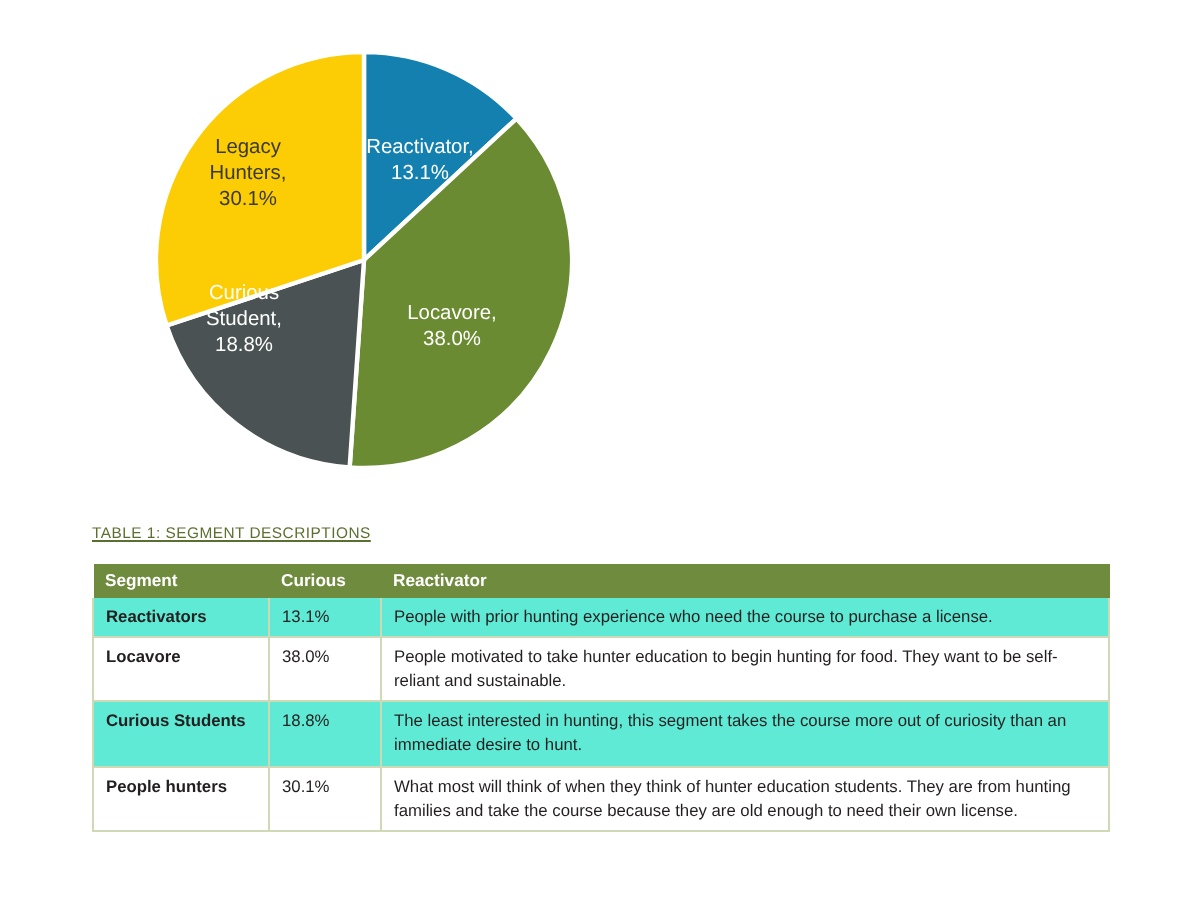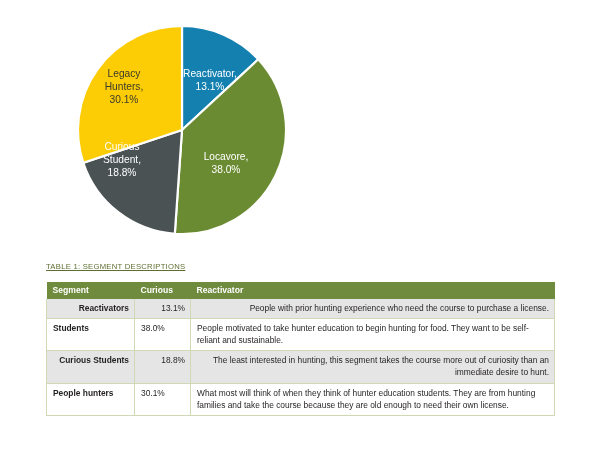--- a/index.html
+++ b/index.html
@@ -85,22 +85,21 @@
     line-height: 1.45;
     border-right: 1px solid #cfd9b6;
     border-bottom: 1px solid #cfd9b6;
     color: #231f20;
   }
   table.seg-table tbody td:first-child {
     border-left: 1px solid #cfd9b6;
     font-weight: bold;
   }
   table.seg-table tbody tr.shade td {
-    background: #e5e5e5;
-    text-align: right;
+    background: #5eead4;
   }
   table.seg-table tbody tr.plain td {
     background: #ffffff;
   }
   col.c-seg { width: 88px; }
   col.c-pct { width: 56px; }
   col.c-desc { width: 364px; }
 </style>
 </head>
 <body>
@@ -148,21 +147,21 @@
         <th>Reactivator</th>
       </tr>
     </thead>
     <tbody>
       <tr class="shade">
         <td>Reactivators</td>
         <td>13.1%</td>
         <td>People with prior hunting experience who need the course to purchase a license.</td>
       </tr>
       <tr class="plain">
-        <td>Students</td>
+        <td>Locavore</td>
         <td>38.0%</td>
         <td>People motivated to take hunter education to begin hunting for food. They want to be self-reliant and sustainable.</td>
       </tr>
       <tr class="shade">
         <td>Curious Students</td>
         <td>18.8%</td>
         <td>The least interested in hunting, this segment takes the course more out of curiosity than an immediate desire to hunt.</td>
       </tr>
       <tr class="plain">
         <td>People hunters</td>

